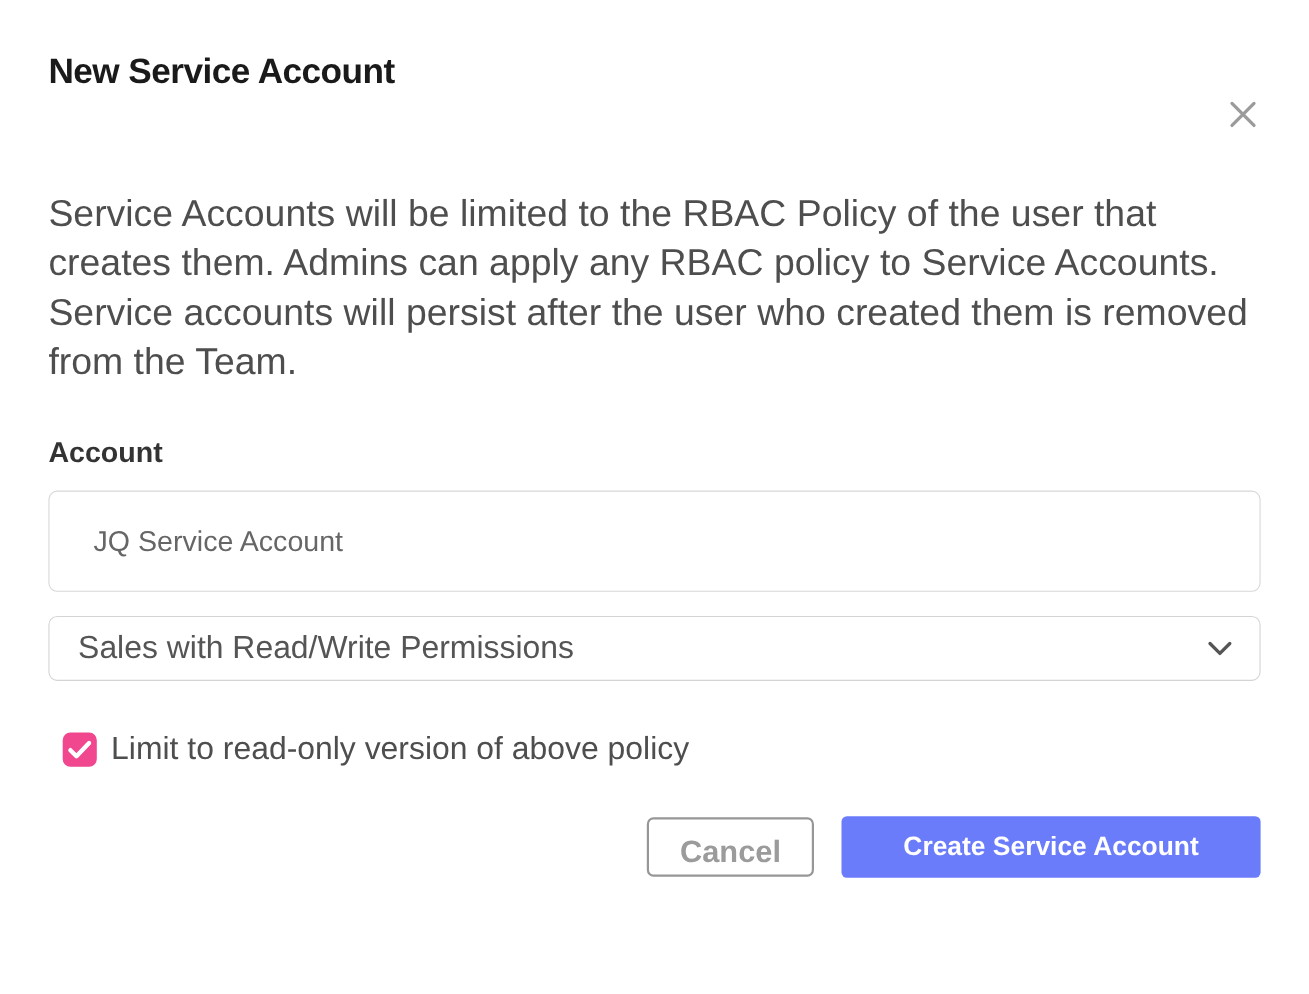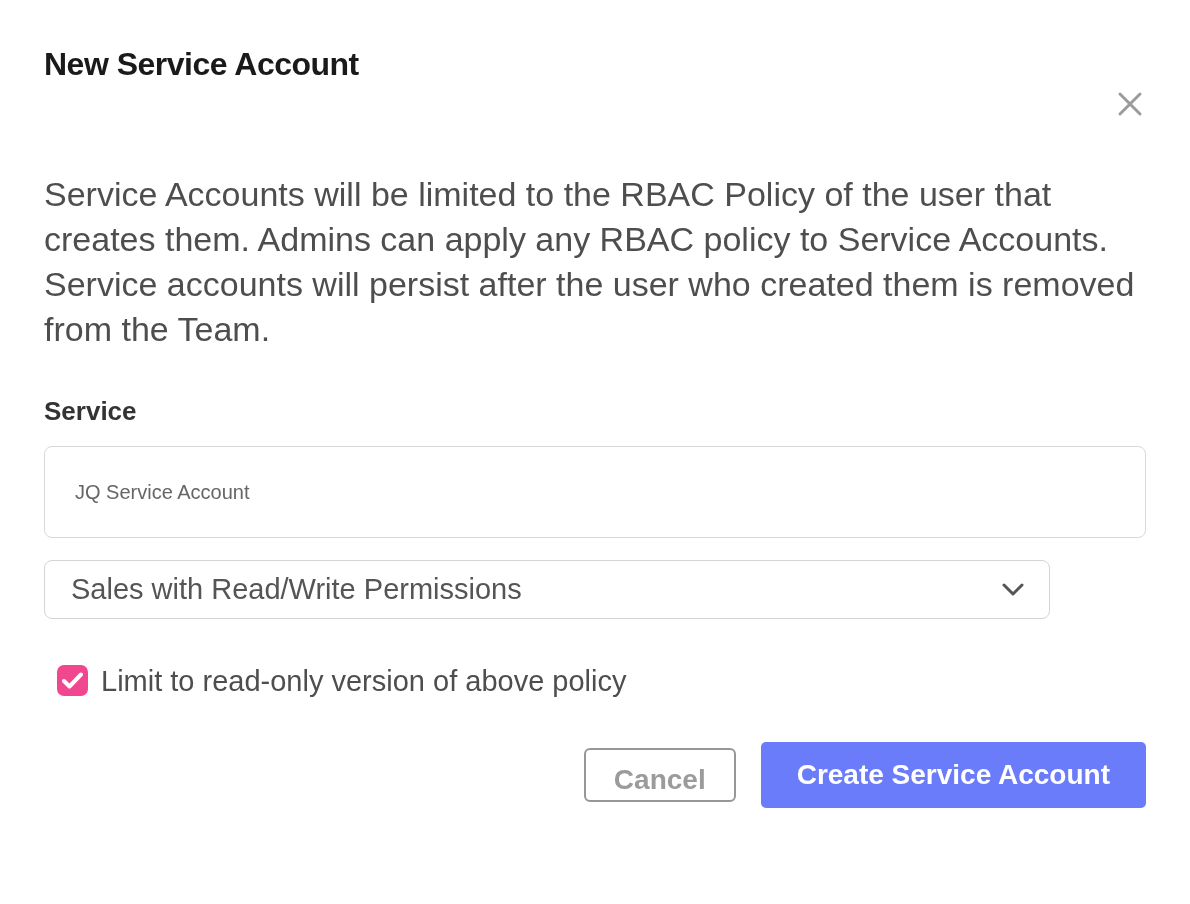--- a/index.html
+++ b/index.html
@@ -56,50 +56,50 @@
     font-weight: 700;
     color: #333333;
   }
   .nickname-input {
     display: block;
     margin-top: 20px;
     width: 1102px;
     height: 92px;
     border: 1px solid #d8d8d8;
     border-radius: 8px;
-    padding: 0 30px;
-    font-family: "Liberation Sans", sans-serif;
-    font-size: 20px;
+    padding: 0 40px;
+    font-family: "Liberation Sans", sans-serif;
+    font-size: 26px;
     color: #666666;
     background: #ffffff;
     outline: none;
   }
   .select-box {
     margin-top: 22px;
-    width: 1006px;
+    width: 1102px;
     height: 59px;
     border: 1px solid #d4d4d4;
     border-radius: 8px;
     padding: 0 24px 0 26px;
     display: flex;
     align-items: center;
     justify-content: space-between;
     cursor: pointer;
     background: #ffffff;
   }
   .select-value {
     font-size: 29px;
     color: #555555;
   }
   .chevron { display: flex; align-items: center; }
   .checkbox-row {
     margin-top: 46px;
     margin-left: 13px;
     display: flex;
-    align-items: flex-start;
+    align-items: center;
   }
   .checkbox {
     width: 31px;
     height: 31px;
     border-radius: 7px;
     border: 2px solid #cccccc;
     background: #ffffff;
     display: flex;
     align-items: center;
     justify-content: center;
@@ -132,28 +132,28 @@
     border: 2px solid #979797;
     border-radius: 6px;
     color: #9b9b9b;
     font-family: "Liberation Sans", sans-serif;
     font-size: 28px;
     font-weight: 700;
     cursor: pointer;
   }
   .create-btn {
     min-width: 381px;
-    height: 66px;
+    height: 56px;
     padding: 0 36px;
     background: var(--primary);
     border: none;
     border-radius: 5px;
     color: #ffffff;
     font-family: "Liberation Sans", sans-serif;
-    font-size: 28px;
+    font-size: 24px;
     font-weight: 700;
     cursor: pointer;
   }
 </style>
 </head>
 <body>
 
 <div class="modal">
 
   <h1 class="modal-title">New Service Account</h1>
@@ -162,21 +162,21 @@
     <span style="display:flex;">
       <svg width="30" height="30" viewBox="0 0 30 30">
         <line x1="5" y1="5" x2="25" y2="25" stroke="#9b9b9b" stroke-width="3" stroke-linecap="round"></line>
         <line x1="25" y1="5" x2="5" y2="25" stroke="#9b9b9b" stroke-width="3" stroke-linecap="round"></line>
       </svg>
     </span>
   </button>
 
   <p class="modal-description">Service Accounts will be limited to the RBAC Policy of the user that creates them. Admins can apply any RBAC policy to Service Accounts. Service accounts will persist after the user who created them is removed from the Team.</p>
 
-  <div class="field-label">Service</div>
+  <div class="field-label">Account</div>
 
   <input class="nickname-input" type="text" value="JQ Service Account" style="">
 
 
   <div class="select-box">
     <span class="select-value">Sales with Read/Write Permissions</span>
     <span class="chevron">
       <svg width="24" height="15" viewBox="0 0 24 15">
         <polyline points="3,3 12,12 21,3" fill="none" stroke="#555555" stroke-width="3" stroke-linecap="round" stroke-linejoin="round"></polyline>
       </svg>

